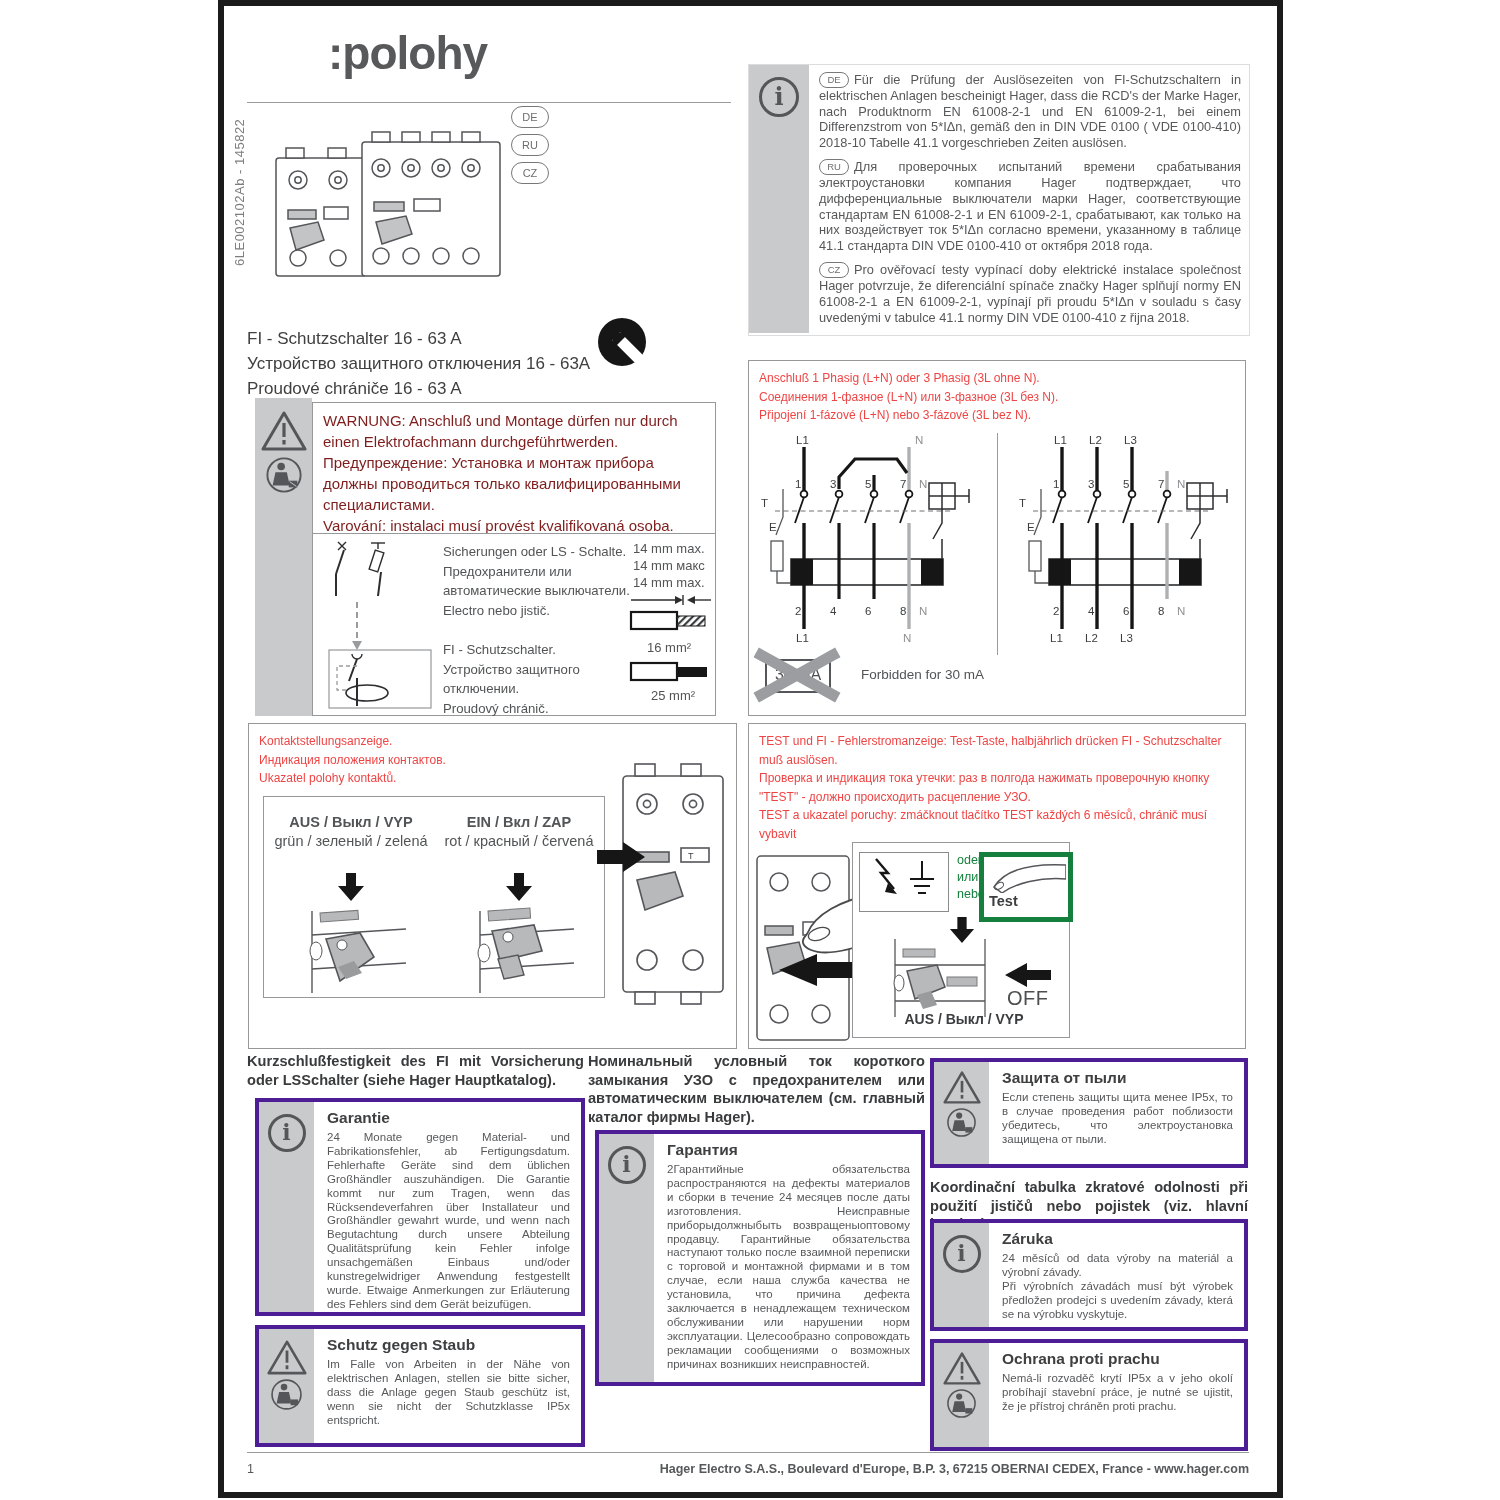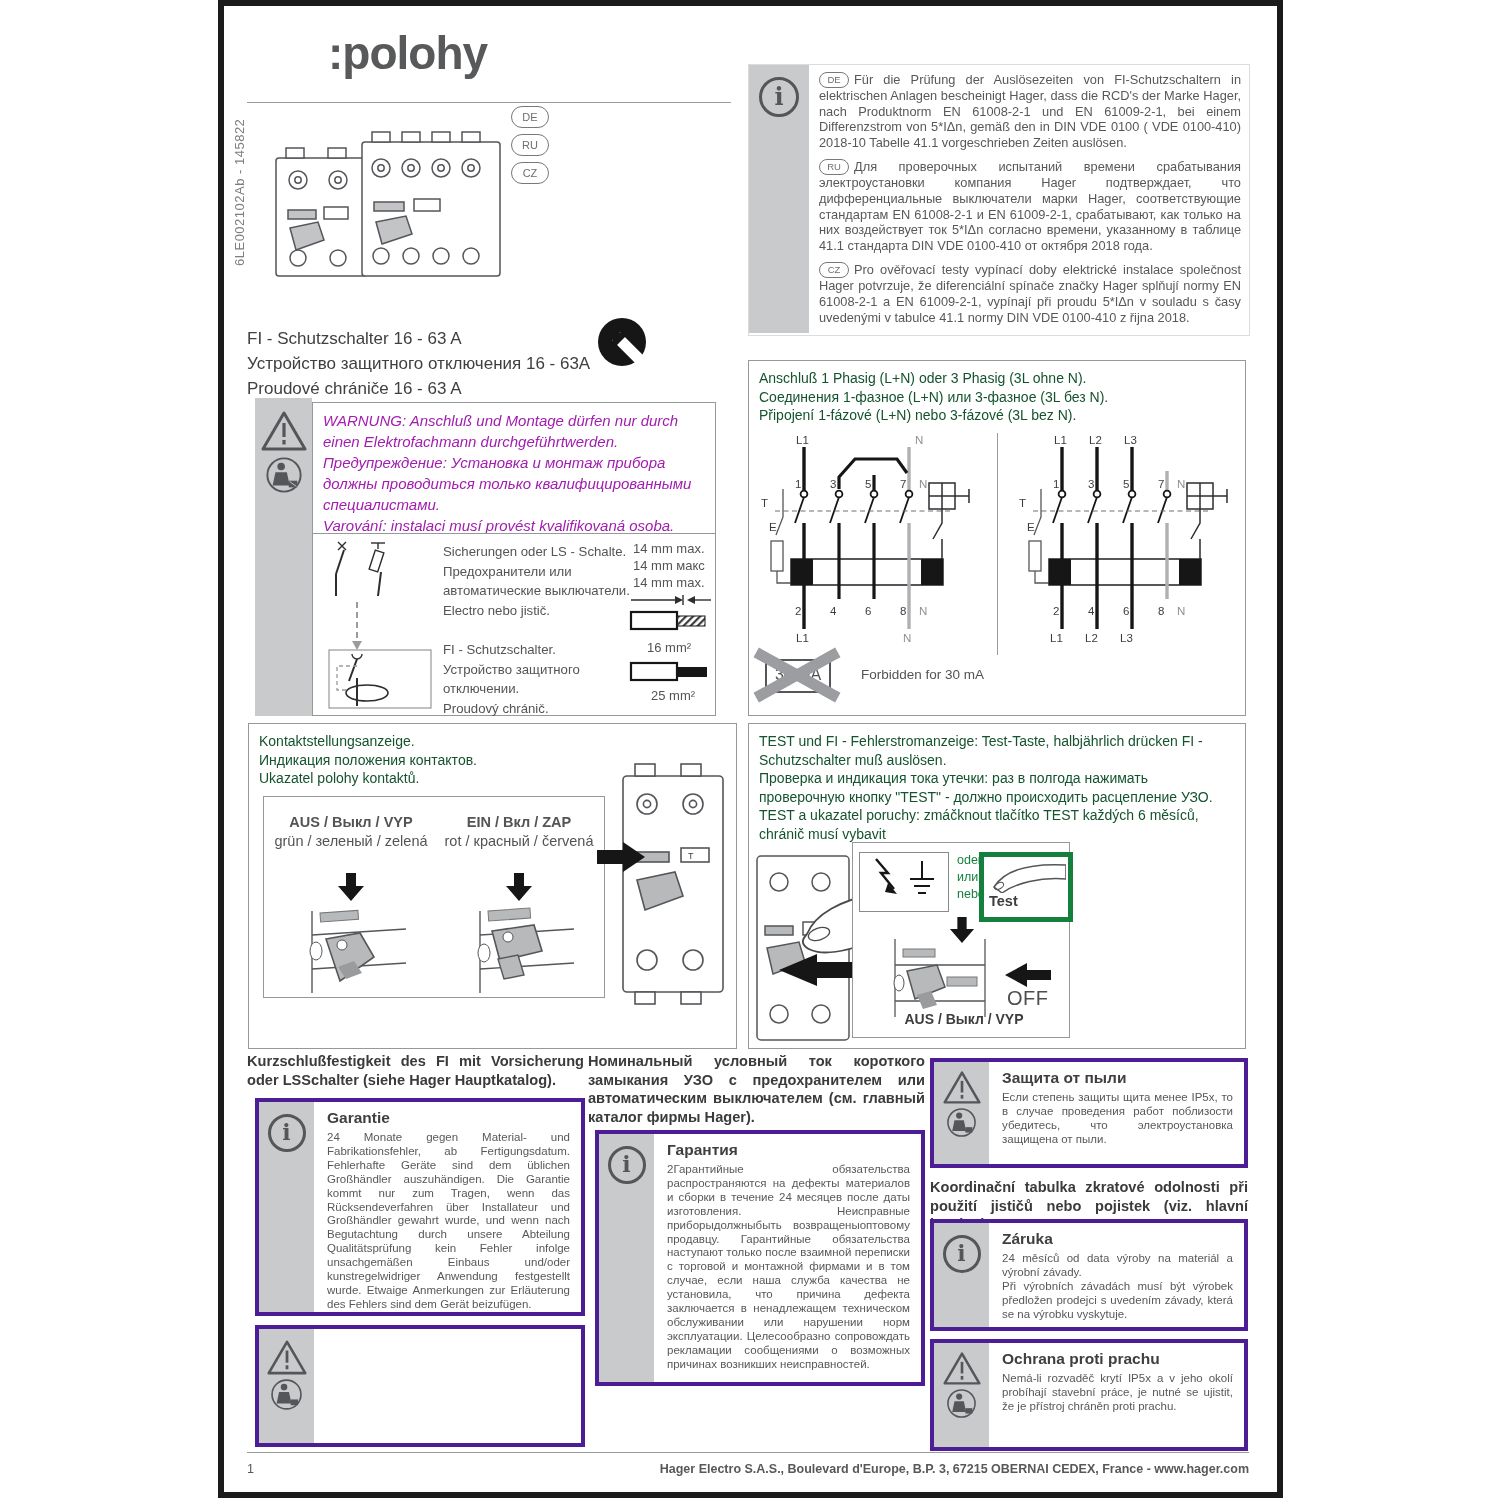--- a/index.html
+++ b/index.html
@@ -38,22 +38,22 @@
     border:3px solid #555658;
     font-family:"DejaVu Serif", serif;font-weight:bold;font-size:24px;line-height:33px;color:#555658;
     text-align:center;background:transparent;
   }
   .cert-par{font-size:12.8px;line-height:15.6px;text-align:justify;margin:0 0 9px 0;color:#57585a;}
   .cert-badge{
     display:inline-block;width:28px;height:14px;border:1.2px solid #77787a;border-radius:8px;
     font-size:9.5px;line-height:14px;text-align:center;color:#6d6e70;margin-right:5px;
     vertical-align:1px;background:#fff;
   }
-  .body15{font-size:15px;line-height:21px;color:#a21caf;font-style:italic;}
-  .body14{font-size:14px;line-height:18.5px;color:#14532d;}
+  .body15{font-size:15px;line-height:21px;color:#7f1d1d;}
+  .body14{font-size:12px;line-height:18.5px;color:#ef4444;}
   .body13{font-size:13.2px;line-height:19.5px;color:#525456;}
   .bold-heading{font-size:14.6px;line-height:18.6px;font-weight:bold;color:#3a3b3d;text-align:justify;}
   .center{text-align:center;}
   .small-label{font-size:13px;color:#525456;}
   .off-big{font-size:20px;color:#4d4e50;letter-spacing:.5px;}
   .footer-text{font-size:12.5px;color:#57585a;}
   svg{display:block;}
   svg text{font-family:"Liberation Sans",sans-serif;}
 </style>
 </head>
@@ -511,20 +511,24 @@
         <rect x="21.4" y="13" width="3.2" height="14" fill="#55565a"></rect>
         <rect x="21.4" y="30" width="3.2" height="4.5" fill="#55565a"></rect>
       </svg>
       <svg width="33" height="33" viewBox="0 0 40 40" style="margin:2px auto;">
         <circle cx="20" cy="20" r="17.5" fill="none" stroke="#55565a" stroke-width="2"></circle>
         <circle cx="17" cy="11" r="4" fill="#55565a"></circle>
         <path d="M11 17 H23 L26 31 H8 Z" fill="#55565a"></path>
         <rect x="25" y="26" width="9" height="7" fill="#55565a"></rect>
       </svg>
     </div>
+    <div class="note-body">
+      <p class="note-title">Schutz gegen Staub</p>
+      <p class="note-text">Im Falle von Arbeiten in der Nähe von elektrischen Anlagen, stellen sie bitte sicher, dass die Anlage gegen Staub geschütz ist, wenn sie nicht der Schutzklasse IP5x entspricht.</p>
+    </div>
   </div>
 
   <div class="abs bold-heading" style="left:364px;top:1046px;width:337px;">Номинальный условный ток короткого замыкания УЗО с предохранителем или автоматическим выключателем (см. главный каталог фирмы Hager).</div>
 
   <div class="note" style="left:371px;top:1124px;width:330px;height:256px;">
     <div class="note-side">
       <span class="info-icon" style="margin-top:12px;width:32px;height:32px;font-size:22px;line-height:31px;">i</span>
     </div>
     <div class="note-body">
       <p class="note-title">Гарантия</p>

